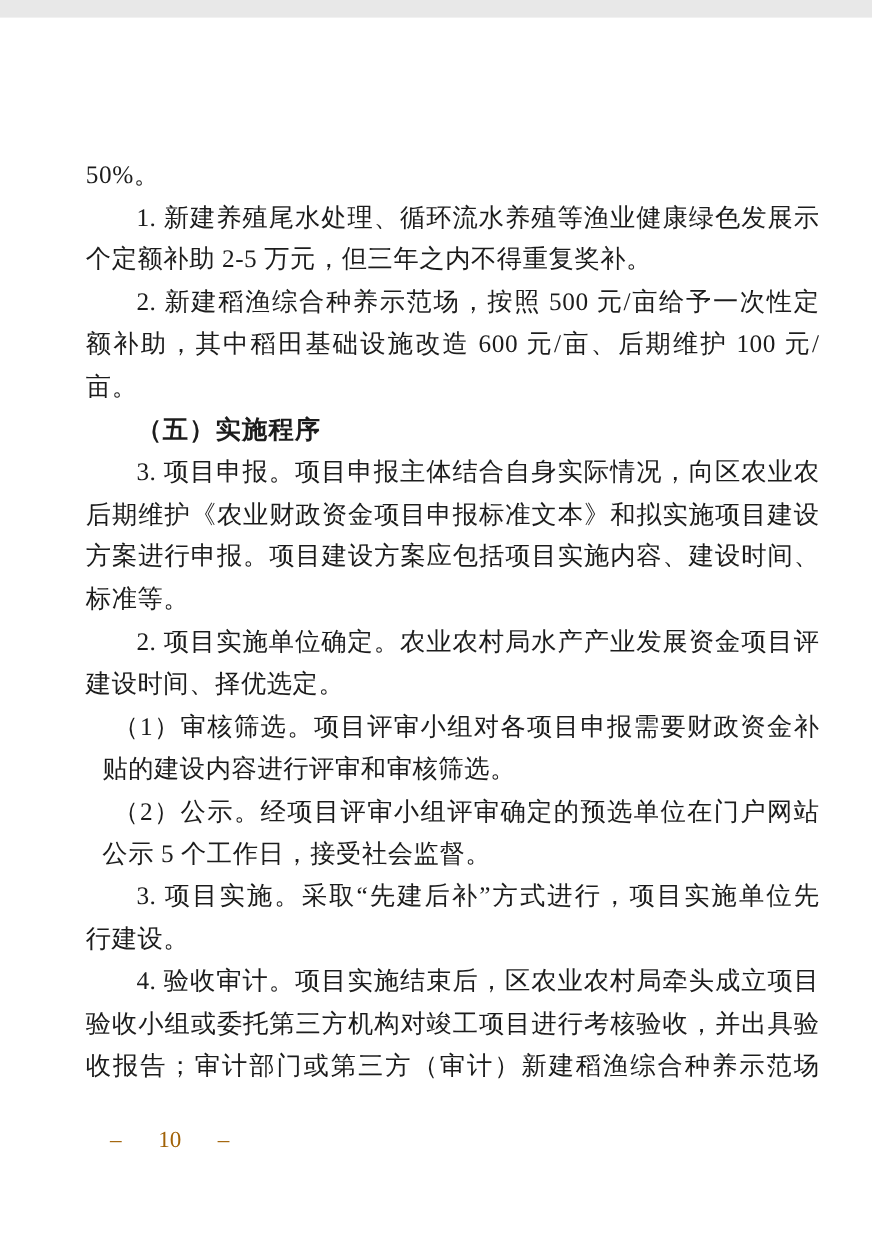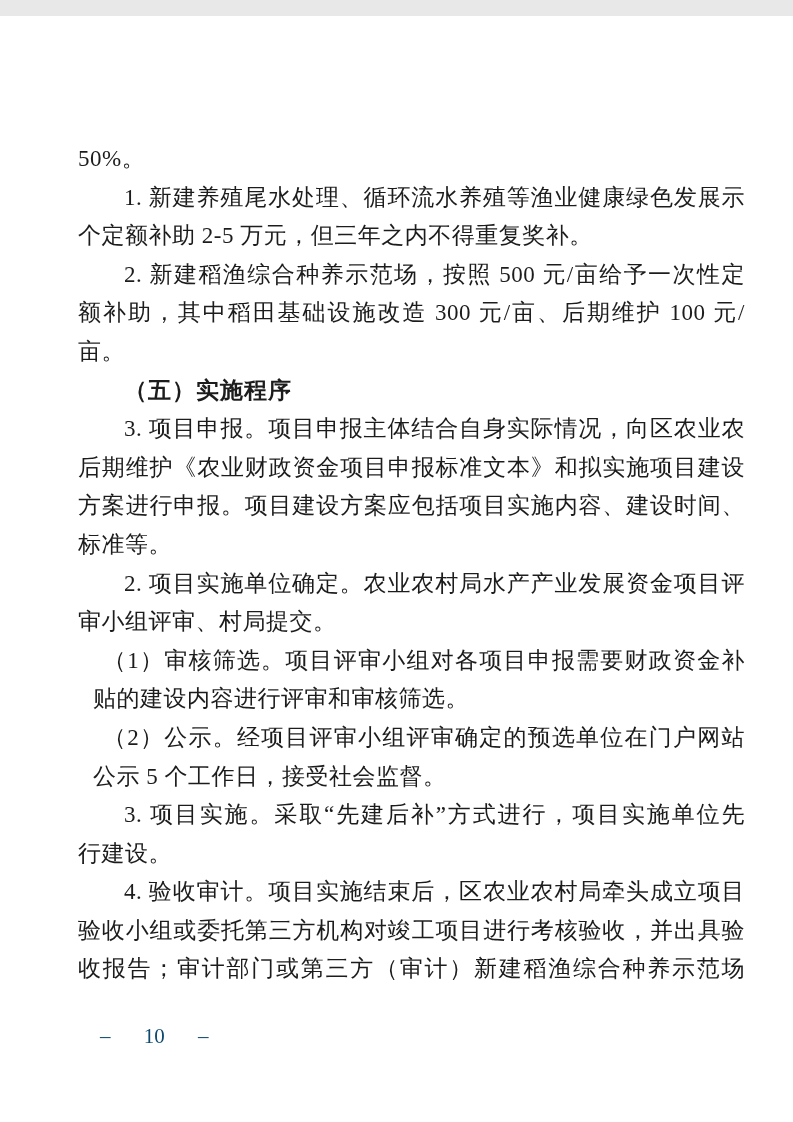--- a/index.html
+++ b/index.html
@@ -44,41 +44,41 @@
   .h {
     font-weight: bold;
     letter-spacing: 1px;
   }
   .pageno {
     position: absolute;
     left: 100px;
     top: 1008px;
     font-size: 21px;
     word-spacing: 28px;
-    color: #0c4a6e;
+    color: #a16207;
   }
 </style>
 </head>
 <body>
 
 <div class="page">
   <div class="content">
     <div class="line">50%。</div>
     <div class="line i2 j">1. 新建养殖尾水处理、循环流水养殖等渔业健康绿色发展示</div>
     <div class="line">个定额补助 2-5 万元，但三年之内不得重复奖补。</div>
     <div class="line i2 j">2. 新建稻渔综合种养示范场，按照 500 元/亩给予一次性定</div>
-    <div class="line j">额补助，其中稻田基础设施改造 300 元/亩、后期维护 100 元/</div>
+    <div class="line j">额补助，其中稻田基础设施改造 600 元/亩、后期维护 100 元/</div>
     <div class="line">亩。</div>
     <div class="line i2 h">（五）实施程序</div>
     <div class="line i2 j">3. 项目申报。项目申报主体结合自身实际情况，向区农业农</div>
     <div class="line j">后期维护《农业财政资金项目申报标准文本》和拟实施项目建设</div>
     <div class="line j">方案进行申报。项目建设方案应包括项目实施内容、建设时间、</div>
     <div class="line">标准等。</div>
     <div class="line i2 j">2. 项目实施单位确定。农业农村局水产产业发展资金项目评</div>
-    <div class="line">审小组评审、村局提交。</div>
+    <div class="line">建设时间、择优选定。</div>
     <div class="line p1 j">（1）审核筛选。项目评审小组对各项目申报需要财政资金补</div>
     <div class="line pc">贴的建设内容进行评审和审核筛选。</div>
     <div class="line p1 j">（2）公示。经项目评审小组评审确定的预选单位在门户网站</div>
     <div class="line pc">公示 5 个工作日，接受社会监督。</div>
     <div class="line i2 j">3. 项目实施。采取“先建后补”方式进行，项目实施单位先</div>
     <div class="line">行建设。</div>
     <div class="line i2 j">4. 验收审计。项目实施结束后，区农业农村局牵头成立项目</div>
     <div class="line j">验收小组或委托第三方机构对竣工项目进行考核验收，并出具验</div>
     <div class="line j">收报告；审计部门或第三方（审计）新建稻渔综合种养示范场</div>
   </div>

